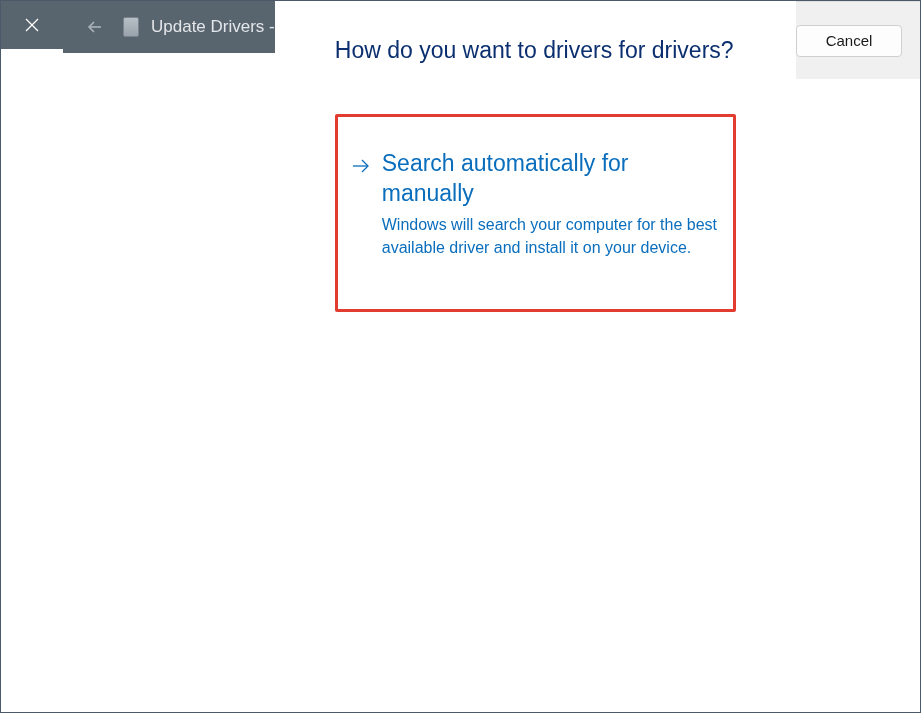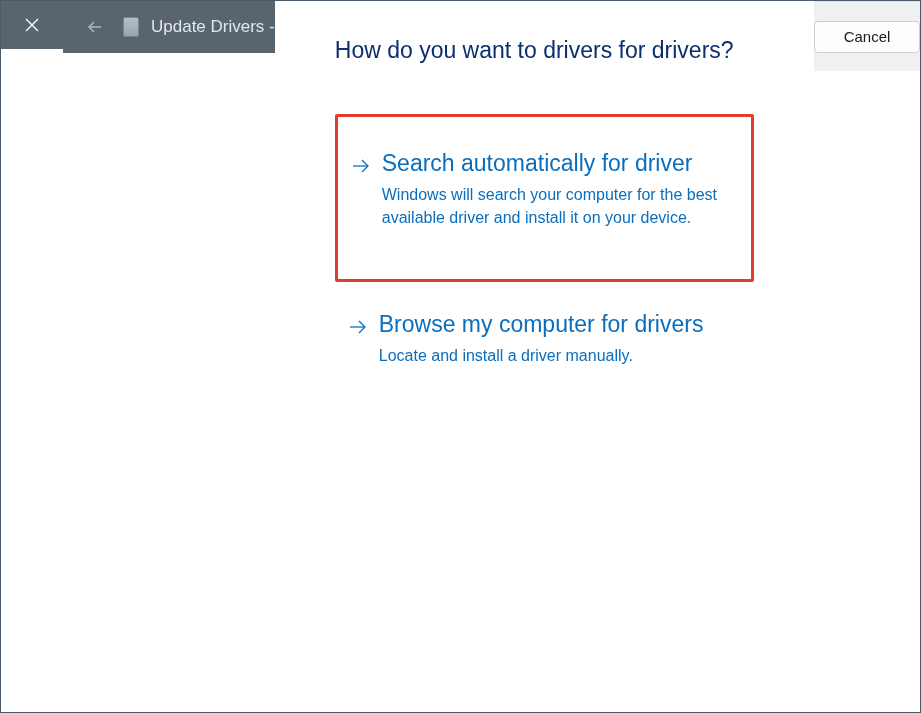--- a/index.html
+++ b/index.html
@@ -136,26 +136,27 @@
       margin-bottom: 4px;
     }
     .option-desc {
       color: #0a6ebd;
       font-size: 16px;
       font-weight: 400;
       line-height: 1.45;
       max-width: 640px;
     }
     .footer {
-      height: 70px;
+      height: 78px;
       background: #f0f0f0;
       border-top: 1px solid #e0e0e0;
       display: flex;
       align-items: center;
       justify-content: flex-end;
+      padding-right: 18px;
     }
     .cancel-btn {
       width: 106px;
       height: 32px;
       background: #fdfdfd;
       border: 1px solid #cfcfcf;
       border-radius: 4px;
       font-size: 15px;
       color: #1a1a1a;
       cursor: pointer;
@@ -194,40 +195,26 @@
 
     <div class="option-wrap highlighted">
       <div class="option">
         <div class="arrow-icon">
           <svg viewBox="0 0 20 20">
             <line x1="2" y1="10" x2="17" y2="10"></line>
             <polyline points="11 4 17 10 11 16"></polyline>
           </svg>
         </div>
         <div class="option-text">
-          <div class="option-title">Search automatically for driver</div>
+          <div class="option-title">Search automatically for manually</div>
           <div class="option-desc">Windows will search your computer for the best available driver and install it on your device.</div>
         </div>
       </div>
     </div>
 
-    <div class="option-wrap">
-      <div class="option">
-        <div class="arrow-icon">
-          <svg viewBox="0 0 20 20">
-            <line x1="2" y1="10" x2="17" y2="10"></line>
-            <polyline points="11 4 17 10 11 16"></polyline>
-          </svg>
-        </div>
-        <div class="option-text">
-          <div class="option-title">Browse my computer for drivers</div>
-          <div class="option-desc">Locate and install a driver manually.</div>
-        </div>
-      </div>
-    </div>
   </div>
 
   <div class="footer">
     <div class="cancel-btn">
       <span>Cancel</span>
     </div>
   </div>
 
 </div>
 

